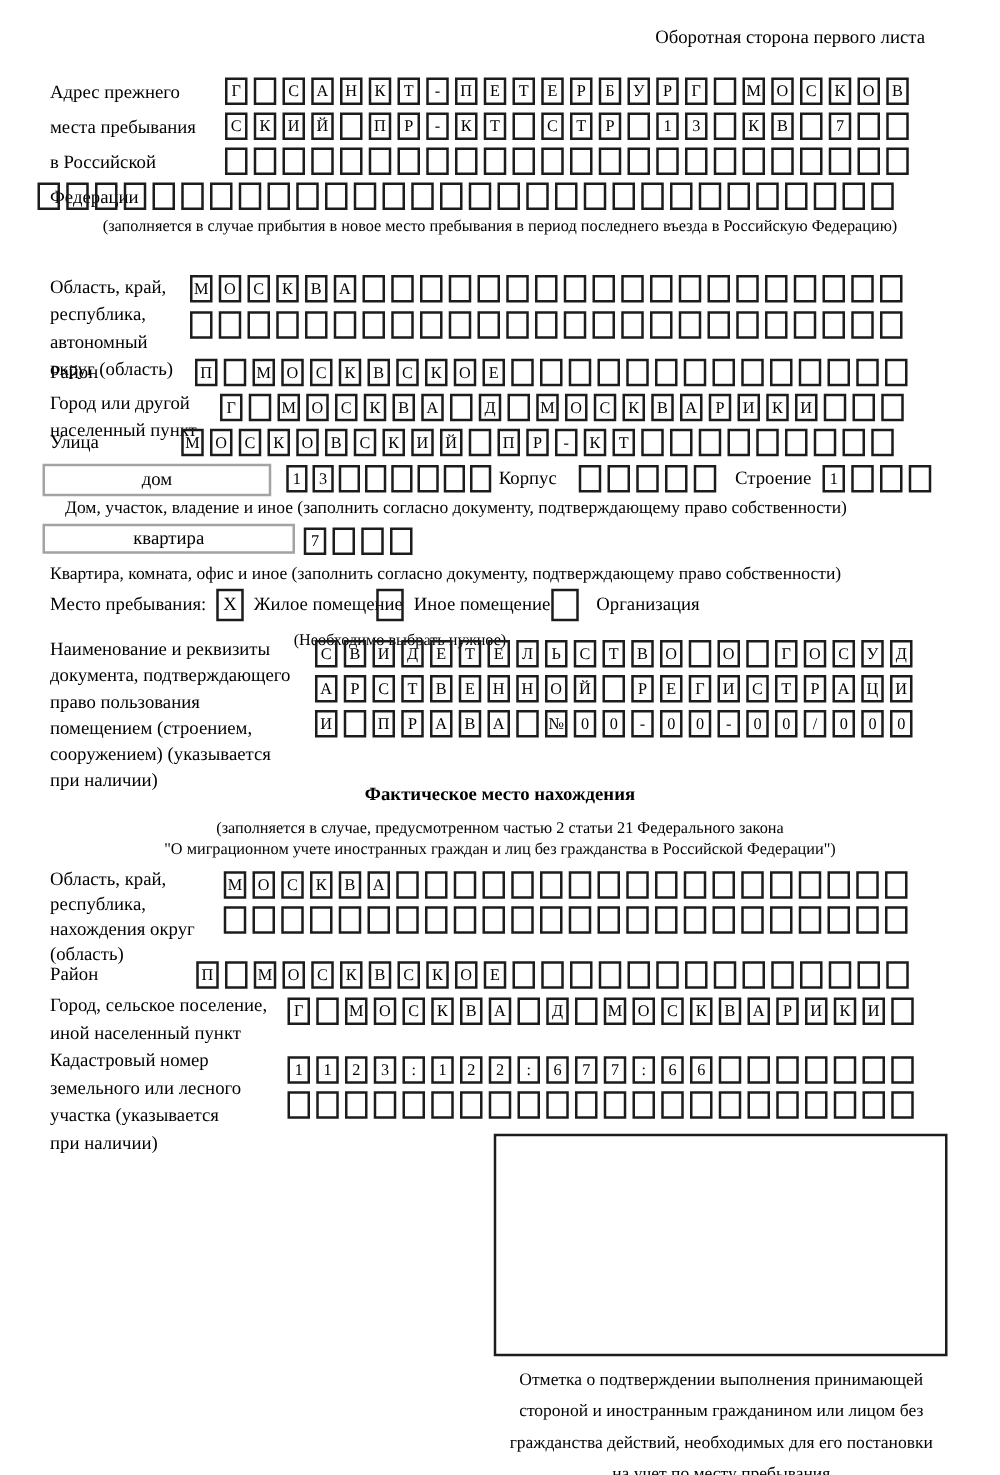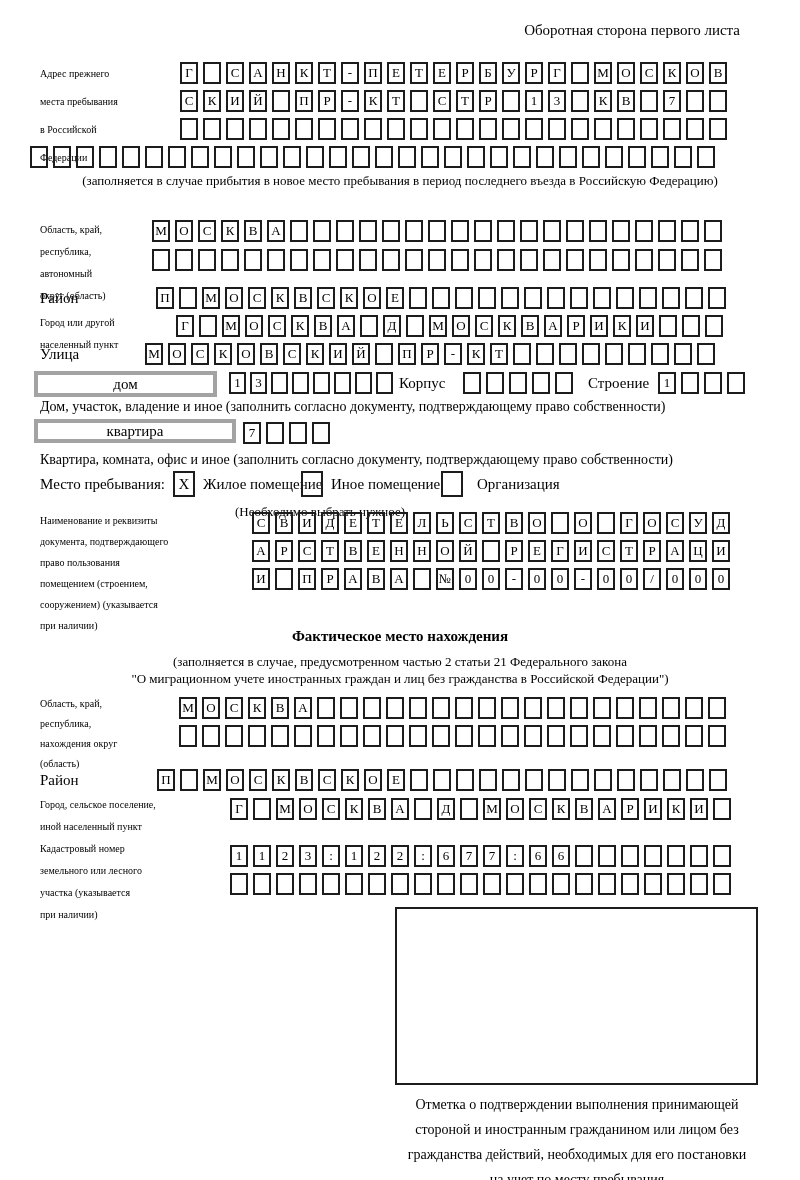--- a/index.html
+++ b/index.html
@@ -1,34 +1,34 @@
 <!DOCTYPE html>
 <html><head>
 <meta charset="utf-8">
 <style>
   html,body { margin:0; padding:0; background:#fff; }
   .page {
     position:relative; width:800px; height:1180px; background:#fff;
     font-family:"Liberation Serif", serif; color:#000; overflow:hidden;
   }
   .txt { position:absolute; font-size:15px; white-space:nowrap; }
-  .label { position:absolute; font-size:10px; line-height:28px; white-space:nowrap; }
+  .label { position:absolute; font-size:15px; line-height:28px; white-space:nowrap; }
   .label.lh21 { line-height:21px; }
   .label.lh20 { line-height:20px; }
   .label.lh22 { line-height:22px; }
   .cellrow { position:absolute; display:flex; gap:5px; }
   .cellrow.tight { gap:4px; }
   .cell {
     width:18px; height:22px; box-sizing:border-box; border:2px solid #1c1c1c;
     display:flex; align-items:center; justify-content:center;
     font-size:13px; font-family:"Liberation Serif", serif; flex:0 0 auto;
   }
   .cellrow.tight .cell { width:17px; }
   .bigfield {
-    position:absolute; box-sizing:border-box; border:4px solid #a3a3a3;
+    position:absolute; box-sizing:border-box; border:2px solid #a3a3a3;
     display:flex; align-items:center; justify-content:center; font-size:15px;
   }
   .checkbox {
     position:absolute; width:22px; height:26px; box-sizing:border-box;
     border:2px solid #1c1c1c; display:flex; align-items:center; justify-content:center;
     font-size:15px;
   }
   .center { position:absolute; left:0; width:800px; text-align:center; }
   .note { font-size:13px; }
   .heading { font-size:16px; font-weight:bold; }
@@ -333,21 +333,21 @@
       <span class="cell"></span>
       <span class="cell"></span>
     </div>
   <div class="txt" style="left:588px; top:375px;">Строение</div>
   <div class="cellrow" style="left:658px; top:372px;">
       <span class="cell">1</span>
       <span class="cell"></span>
       <span class="cell"></span>
       <span class="cell"></span>
     </div>
-  <div class="txt" style="left:40px; top:399px; font-size:14px;">Дом, участок, владение и иное (заполнить согласно документу, подтверждающему право собственности)</div>
+  <div class="txt" style="left:52px; top:399px; font-size:14px;">Дом, участок, владение и иное (заполнить согласно документу, подтверждающему право собственности)</div>
 
   <div class="bigfield" style="left:34px; top:419px; width:202px; height:24px;">
     <span>квартира</span>
   </div>
   <div class="cellrow" style="left:243px; top:422px;">
       <span class="cell">7</span>
       <span class="cell"></span>
       <span class="cell"></span>
       <span class="cell"></span>
     </div>

